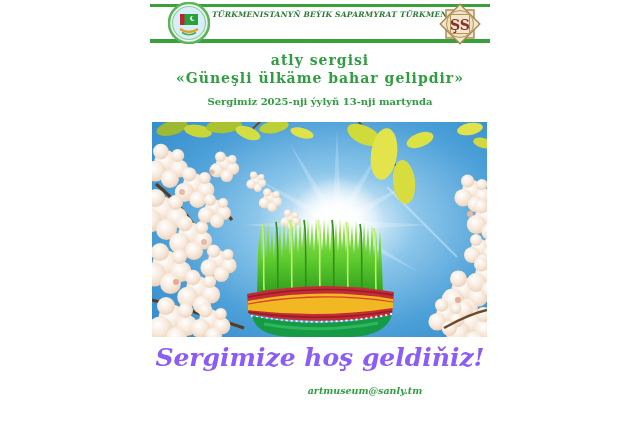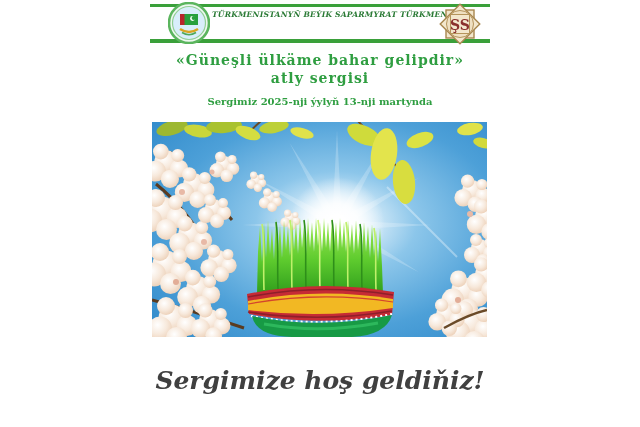--- a/index.html
+++ b/index.html
@@ -25,21 +25,21 @@
   .title-block{
     position:absolute;left:0;top:51px;width:340px;text-align:center;
     color:#2f9e41;font-weight:bold;font-size:14px;line-height:18px;letter-spacing:1px;
   }
   .schedule-block{
     position:absolute;left:0;top:96px;width:340px;text-align:center;
     color:#2f9e41;font-weight:bold;font-size:10px;line-height:12px;
   }
   .welcome{
     position:absolute;left:0;top:343px;width:340px;text-align:center;
-    color:#404040;font-weight:bold;font-style:italic;font-size:25px;line-height:30px;margin-top:23px;
+    color:#8b5cf6;font-weight:bold;font-style:italic;font-size:25px;line-height:30px;
   }
   .contact{
     position:absolute;left:0;top:386px;width:340px;text-align:center;
     color:#2f9e41;font-weight:bold;font-style:italic;font-size:9.5px;line-height:10.5px;
   }
   .contact .shift{transform:translateX(45px);}
 
   
   .photo{position:absolute;left:2px;top:122px;width:335px;height:215px;overflow:hidden;}
   .photo svg{display:block;}
@@ -74,22 +74,22 @@
       <svg width="46" height="46" viewBox="0 0 46 46">
         <rect x="9" y="9" width="28" height="28" fill="#f3e7cd" stroke="#a8874f" stroke-width="1.4"></rect>
         <rect x="9" y="9" width="28" height="28" fill="#f3e7cd" stroke="#a8874f" stroke-width="1.4" transform="rotate(45 23 23)"></rect>
         <circle cx="23" cy="23" r="13.5" fill="#efe0c2" stroke="#b5945c" stroke-width="1"></circle>
         <rect x="13.5" y="13.5" width="19" height="19" fill="#f3e7cd" stroke="#b5945c" stroke-width="1"></rect>
         <text x="23" y="28.5" text-anchor="middle" font-family="DejaVu Serif, serif" font-size="14" font-weight="bold" fill="#8a2f2c">ŞS</text>
       </svg>
     </div>
 
     <div class="title-block">
+      <div>atly sergisi</div>
       <div>«Güneşli ülkäme bahar gelipdir»</div>
-      <div>atly sergisi</div>
     </div>
 
     <div class="schedule-block">
       <div>Sergimiz 2025-nji ýylyň 13-nji martynda</div>
     </div>
 
     <div class="photo">
       <svg width="335" height="215" viewBox="0 0 335 215">
         <defs>
           <radialGradient id="sky" cx="55%" cy="47%" r="80%">
@@ -223,16 +223,17 @@
 
         <path d="M99,194 Q168,207 240,192" stroke="#ffffff" stroke-width="2.2" stroke-dasharray="2,3" fill="none"></path>
         <path d="M100,194 Q104,214 140,215 L200,215 Q234,213 240,193 Q168,208 100,194 Z" fill="#179a45"></path>
         <path d="M112,202 Q168,212 226,201" stroke="#2db85c" stroke-width="3" fill="none"></path>
       </svg>
     </div>
 
     <div class="welcome">Sergimize hoş geldiňiz!</div>
 
     <div class="contact">
+      <div class="shift">artmuseum@sanly.tm</div>
     </div>
 
   </div>
 </div>
 
 </body></html>

